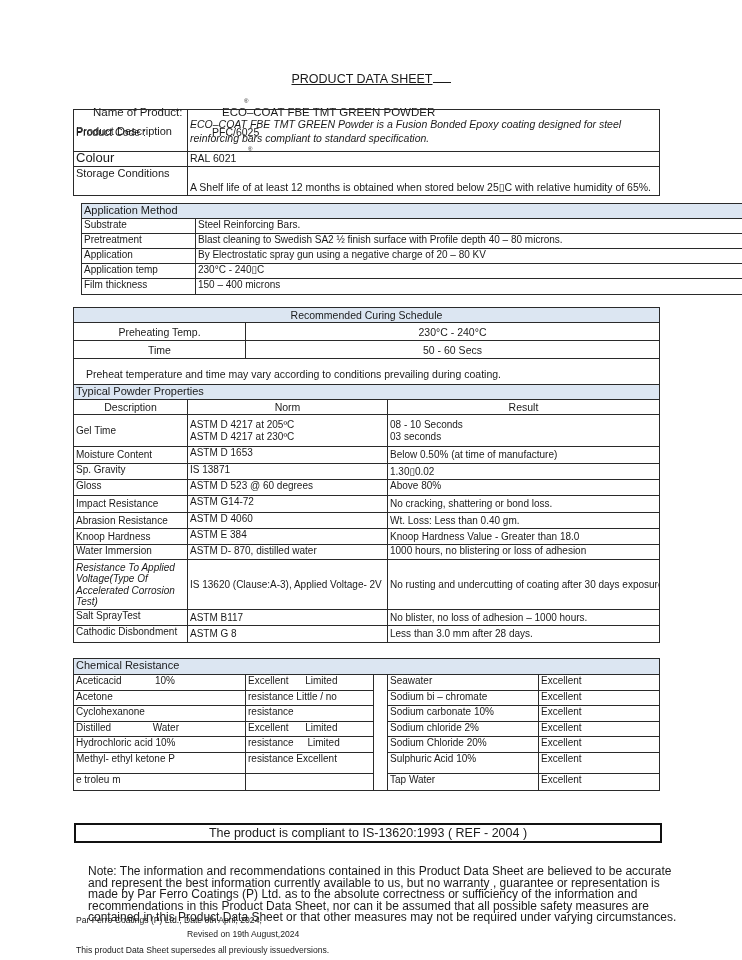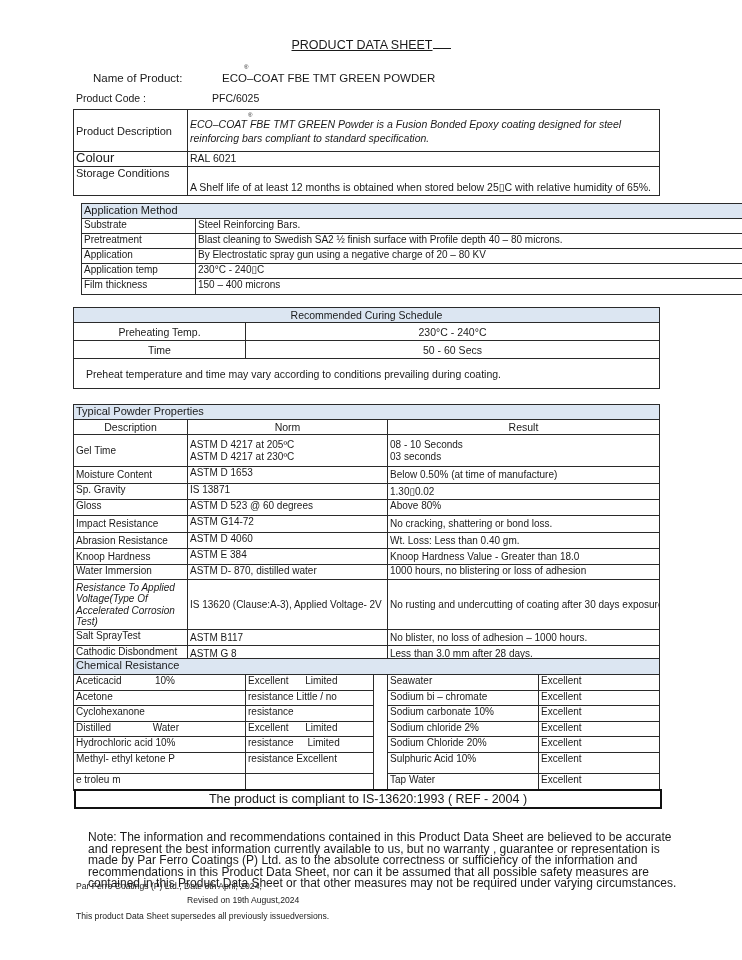--- a/index.html
+++ b/index.html
@@ -1,18 +1,18 @@
 <!DOCTYPE html>
 <html><head>
 <meta charset="utf-8">
 <style>
   html, body { margin:0; padding:0; background:#ffffff; }
   body { width:742px; height:960px; position:relative; overflow:hidden;
          font-family:"Liberation Sans", "DejaVu Sans", sans-serif; color:#1a1a1a; }
-  .abs { position:absolute; }
+  .abs { position:absolute;margin-top:34px; }
   .title { left:0; width:742px; top:38px; text-align:center; font-size:12.5px; }
   .title span { text-decoration:underline; }
   .title .pad { display:inline-block; width:18px; border-bottom:1px solid #1a1a1a; vertical-align:baseline; height:10px; }
   .lbl { font-size:11.5px;padding-left:17px; }
   .reg { font-size:6px; }
   table { border-collapse:collapse; position:absolute; table-layout:fixed; }
   td { border:1px solid #2a2a2a; font-size:10px; padding:0 2px; vertical-align:top; line-height:12px; overflow:hidden; white-space:nowrap; }
   td.wrap { white-space:normal;font-style:italic; }
   td.mid { vertical-align:middle; }
   td.ctr { text-align:center; vertical-align:middle; }
@@ -104,21 +104,21 @@
   <tr style="height:18px">
         <td class="ctr">Time</td>
         <td class="ctr">50 - 60 Secs</td>
       </tr>
   <tr style="height:30px">
         <td colspan="2" class="mid" style="padding-left:12px">Preheat temperature and time may vary according to conditions prevailing during coating.</td>
       </tr>
 </tbody>
   </table>
 
-<table style="left:73px;top:384px;width:587px;margin-top:20px;">
+<table style="left:73px;top:384px;width:587px;">
   <colgroup>
       <col style="width:114px">
       <col style="width:200px">
       <col>
     </colgroup>
   <tbody>
       <tr class="hdr" style="height:15px">
         <td colspan="3">Typical Powder Properties</td>
       </tr>
   <tr style="height:15px">

